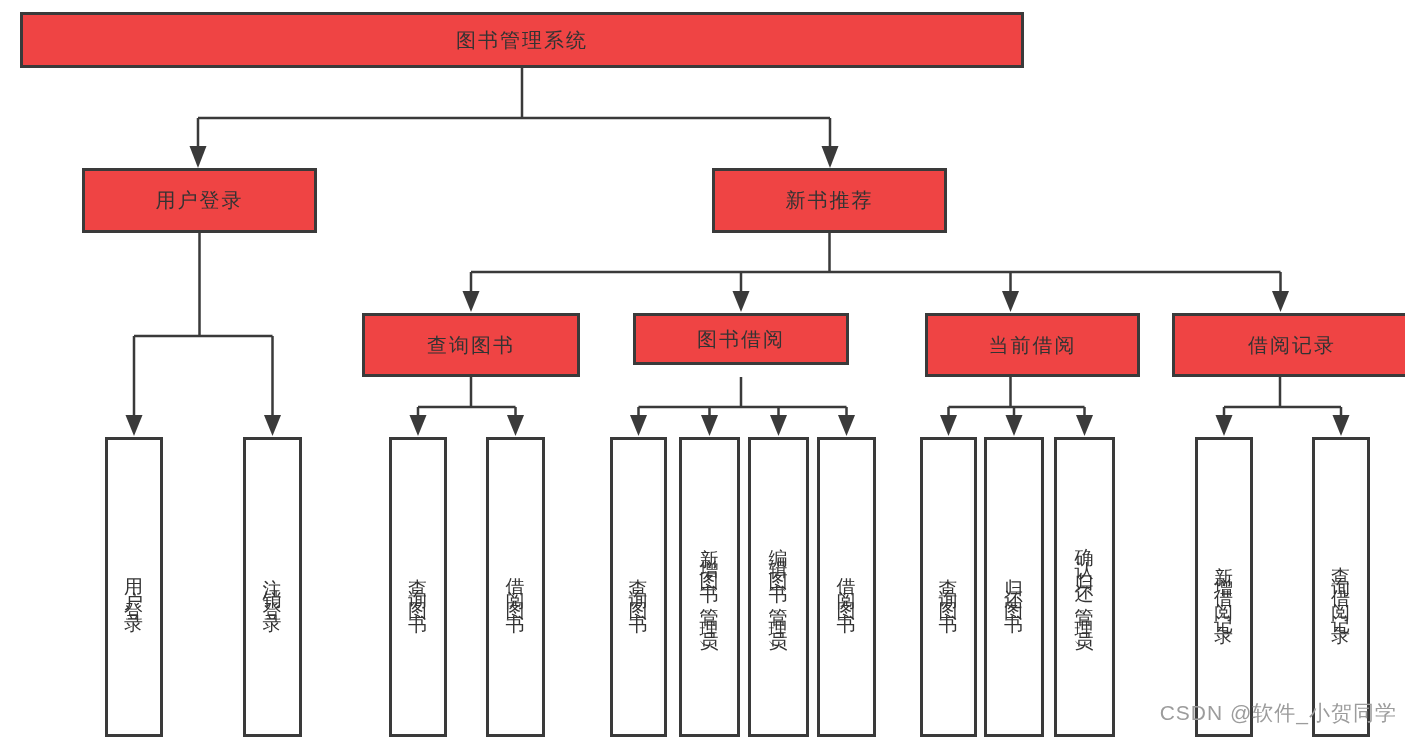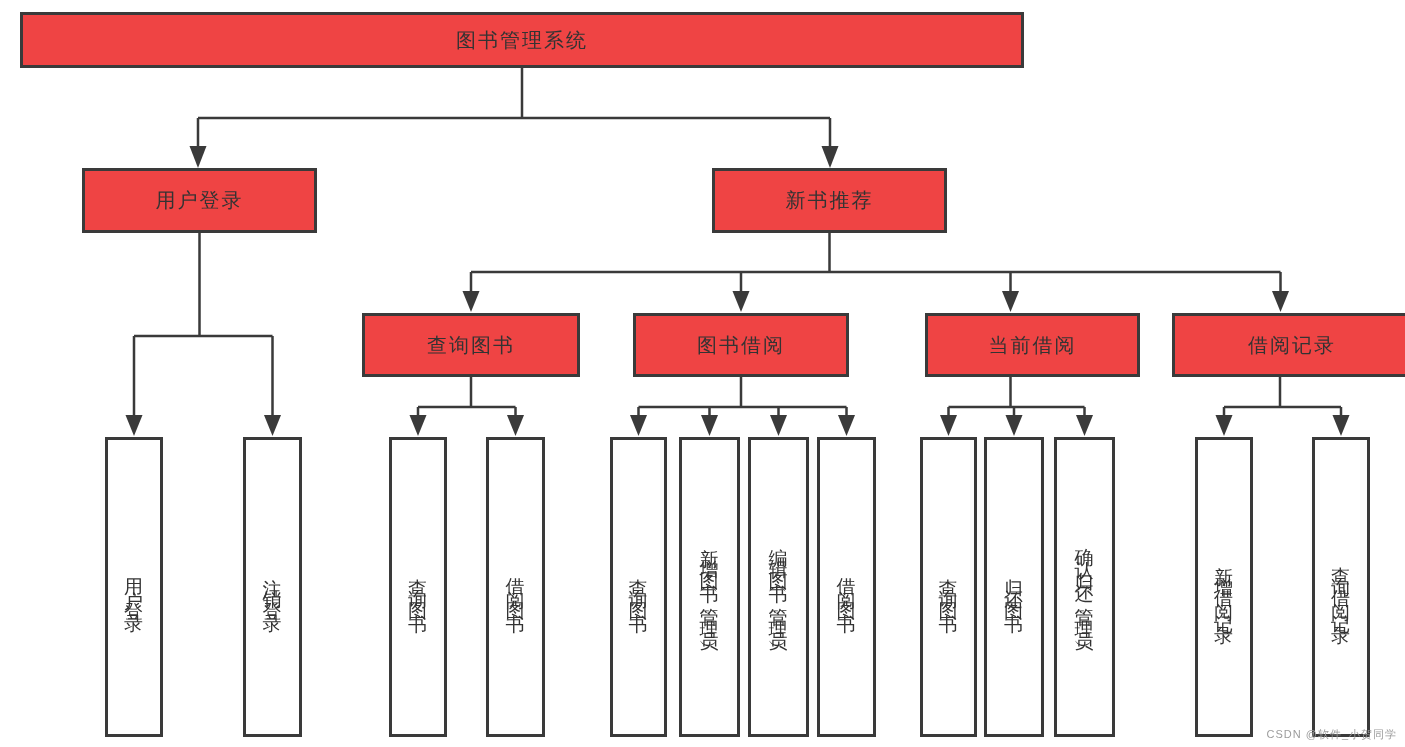--- a/index.html
+++ b/index.html
@@ -52,22 +52,22 @@
     text-orientation: mixed;
     color: var(--text, #333333);
     font-size: 19px;
     line-height: 1;
     letter-spacing: 12px;
     white-space: nowrap;
   }
   .watermark {
     position: absolute;
     right: 8px;
-    bottom: 5px;
-    font-size: 11px;
+    bottom: 20px;
+    font-size: 21px;
     letter-spacing: 1px;
     color: var(--wm, #9c9c9c);
     z-index: 5;
   }
 </style>
 </head>
 <body>
 
 <div class="canvas" style="--line: #3a3a3a; --text: #333333; --bg: #ffffff; --wm: #9c9c9c;">
 
@@ -128,21 +128,21 @@
   <div class="node" style="left:82px; top:168px; width:235px; height:65px;">
     <span>用户登录</span>
   </div>
   <div class="node" style="left:712px; top:168px; width:235px; height:65px;">
     <span>新书推荐</span>
   </div>
 
   <div class="node" style="left:362px; top:313px; width:218px; height:64px;">
     <span>查询图书</span>
   </div>
-  <div class="node" style="left:633px; top:313px; width:216px; height:64px;">
+  <div class="node" style="left:633px; top:313px; width:216px; height:52px;">
     <span>图书借阅</span>
   </div>
   <div class="node" style="left:903px; top:313px; width:215px; height:64px;margin-left:22px;">
     <span>当前借阅</span>
   </div>
   <div class="node" style="left:1172px; top:313px; width:240px; height:64px;">
     <span>借阅记录</span>
   </div>
 
   <div class="vnode" style="left:105px; top:437px; width:58px; height:300px;">

